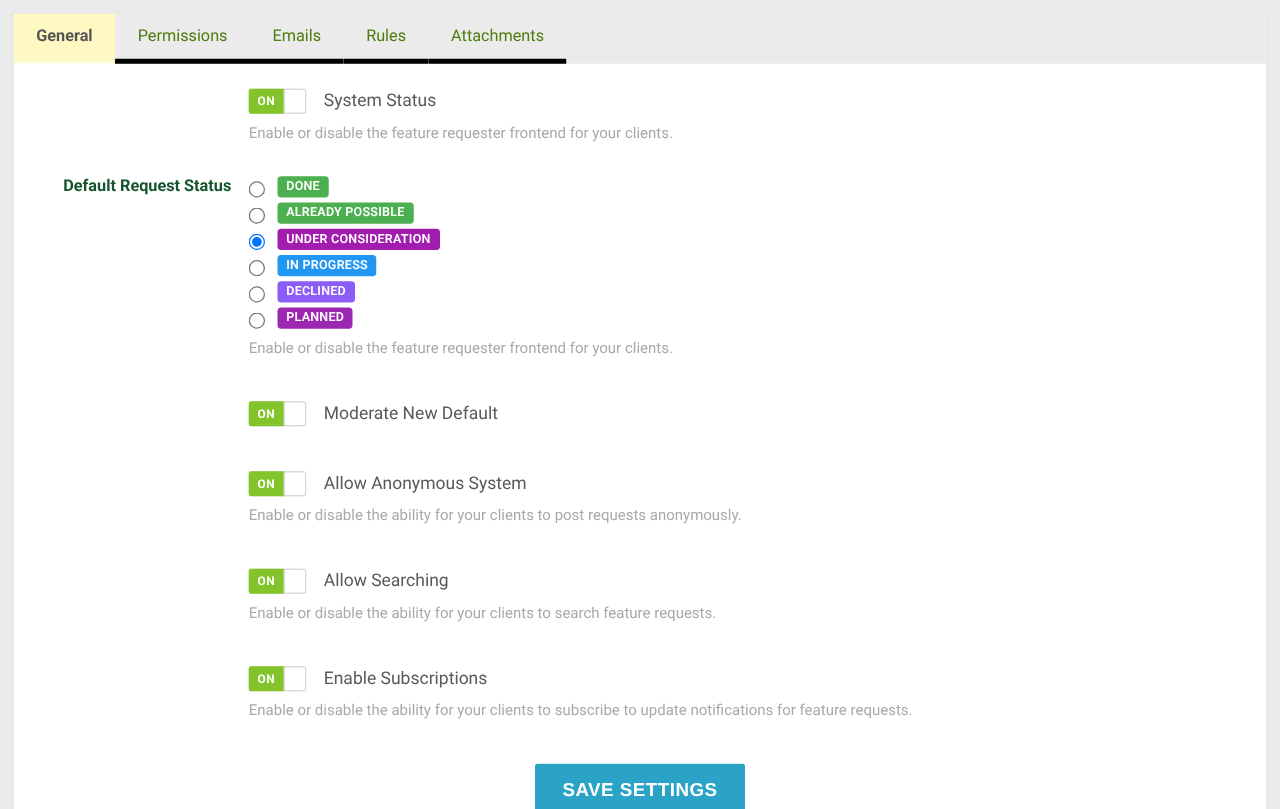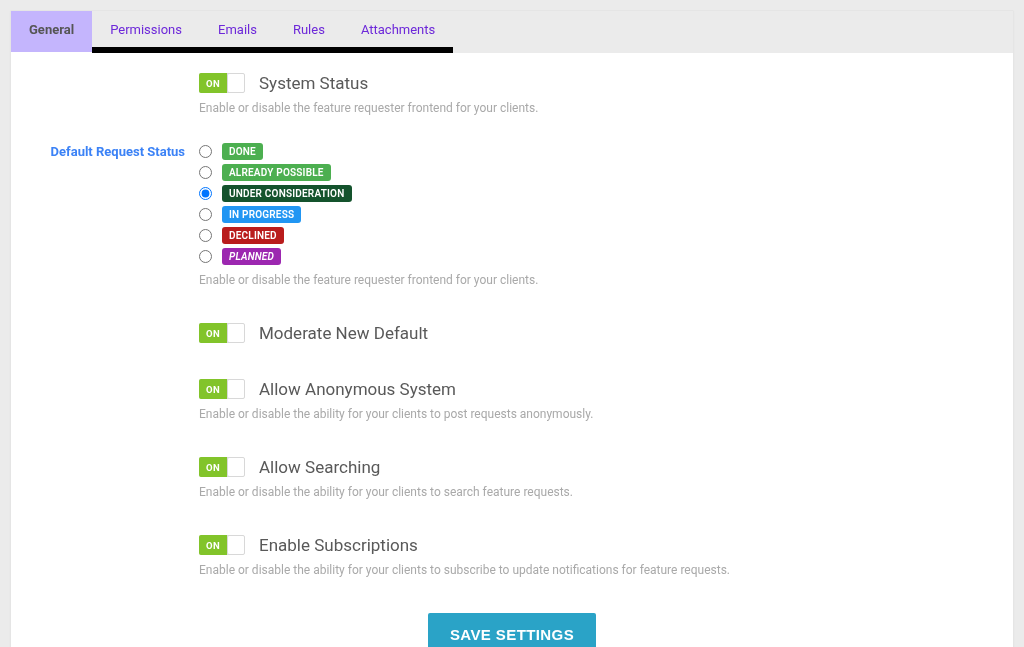--- a/index.html
+++ b/index.html
@@ -17,63 +17,63 @@
     box-shadow: 0 1px 2px rgba(0,0,0,0.03);
   }
   
   .tabs {
     display: flex;
     border-bottom: 1px solid #ebebeb;
     background: #ebebeb;
   }
   .tab {
     padding: 11px 18px 10px 18px;
-    color: #6d28d9;
+    color: #4d7c0f;
     font-size: 13px;
     cursor: pointer;
     background: #ebebeb;
-    border-bottom: 6px solid #000000;
+    border-bottom: 4px solid #000000;
     margin-bottom: -1px;
   }
   .tab.active {
-    background: #c4b5fd;
+    background: #fef9c3;
     color: #555;
     font-weight: 700;
     border-bottom: 1px solid #fff;
   }
   
   .body {
     padding: 20px 0 28px 0;
     background: #fff;
   }
   .row {
     display: flex;
     margin: 0 0 36px 0;
   }
   .row.compact { margin-bottom: 28px; }
   .side {
     width: 188px;
     text-align: right;
     padding-right: 14px;
     font-weight: 700;
-    color: #3b82f6;
+    color: #14532d;
     font-size: 13px;
     padding-top: 1px;
   }
   .content {
     flex: 1;
     padding-right: 36px;
   }
   .field-head {
     display: flex;
     align-items: center;
     gap: 16px;
   }
   .field-title {
-    font-size: 17px;
+    font-size: 14px;
     color: #595959;
   }
   .help {
     color: #a9a9a9;
     font-size: 12px;
     margin-top: 8px;
   }
   
   .toggle {
     width: 44px;
@@ -104,40 +104,40 @@
     top: -1px; bottom: -1px;
     left: 27px;
     width: 18px;
     background: #fff;
     border: 1px solid #d8d8d8;
     border-radius: 2px;
   }
   
   .opt {
     display: flex;
-    align-items: center;
+    align-items: flex-end;
     gap: 10px;
     margin-bottom: 4px;
   }
   .opt input[type="radio"] { margin: 0; }
   .badge {
     display: inline-block;
     padding: 3px 7px;
     border-radius: 3px;
     color: #fff;
     font-size: 10px;
     font-weight: 600;
     letter-spacing: 0.2px;
   }
   .badge-done     { background: #4caf50; }
   .badge-possible { background: #4caf50; }
-  .badge-consider { background: #14532d; }
+  .badge-consider { background: #a21caf; }
   .badge-progress { background: #2196f3; }
-  .badge-declined { background: #b91c1c; }
-  .badge-planned  { background: #9c27b0; font-style: italic; }
+  .badge-declined { background: #8b5cf6; }
+  .badge-planned  { background: #9c27b0; }
   
   .save-wrap {
     text-align: center;
     margin-top: 10px;
   }
   .save-btn {
     background: #2aa3c7;
     color: #fff;
     border: none;
     font-size: 15px;

